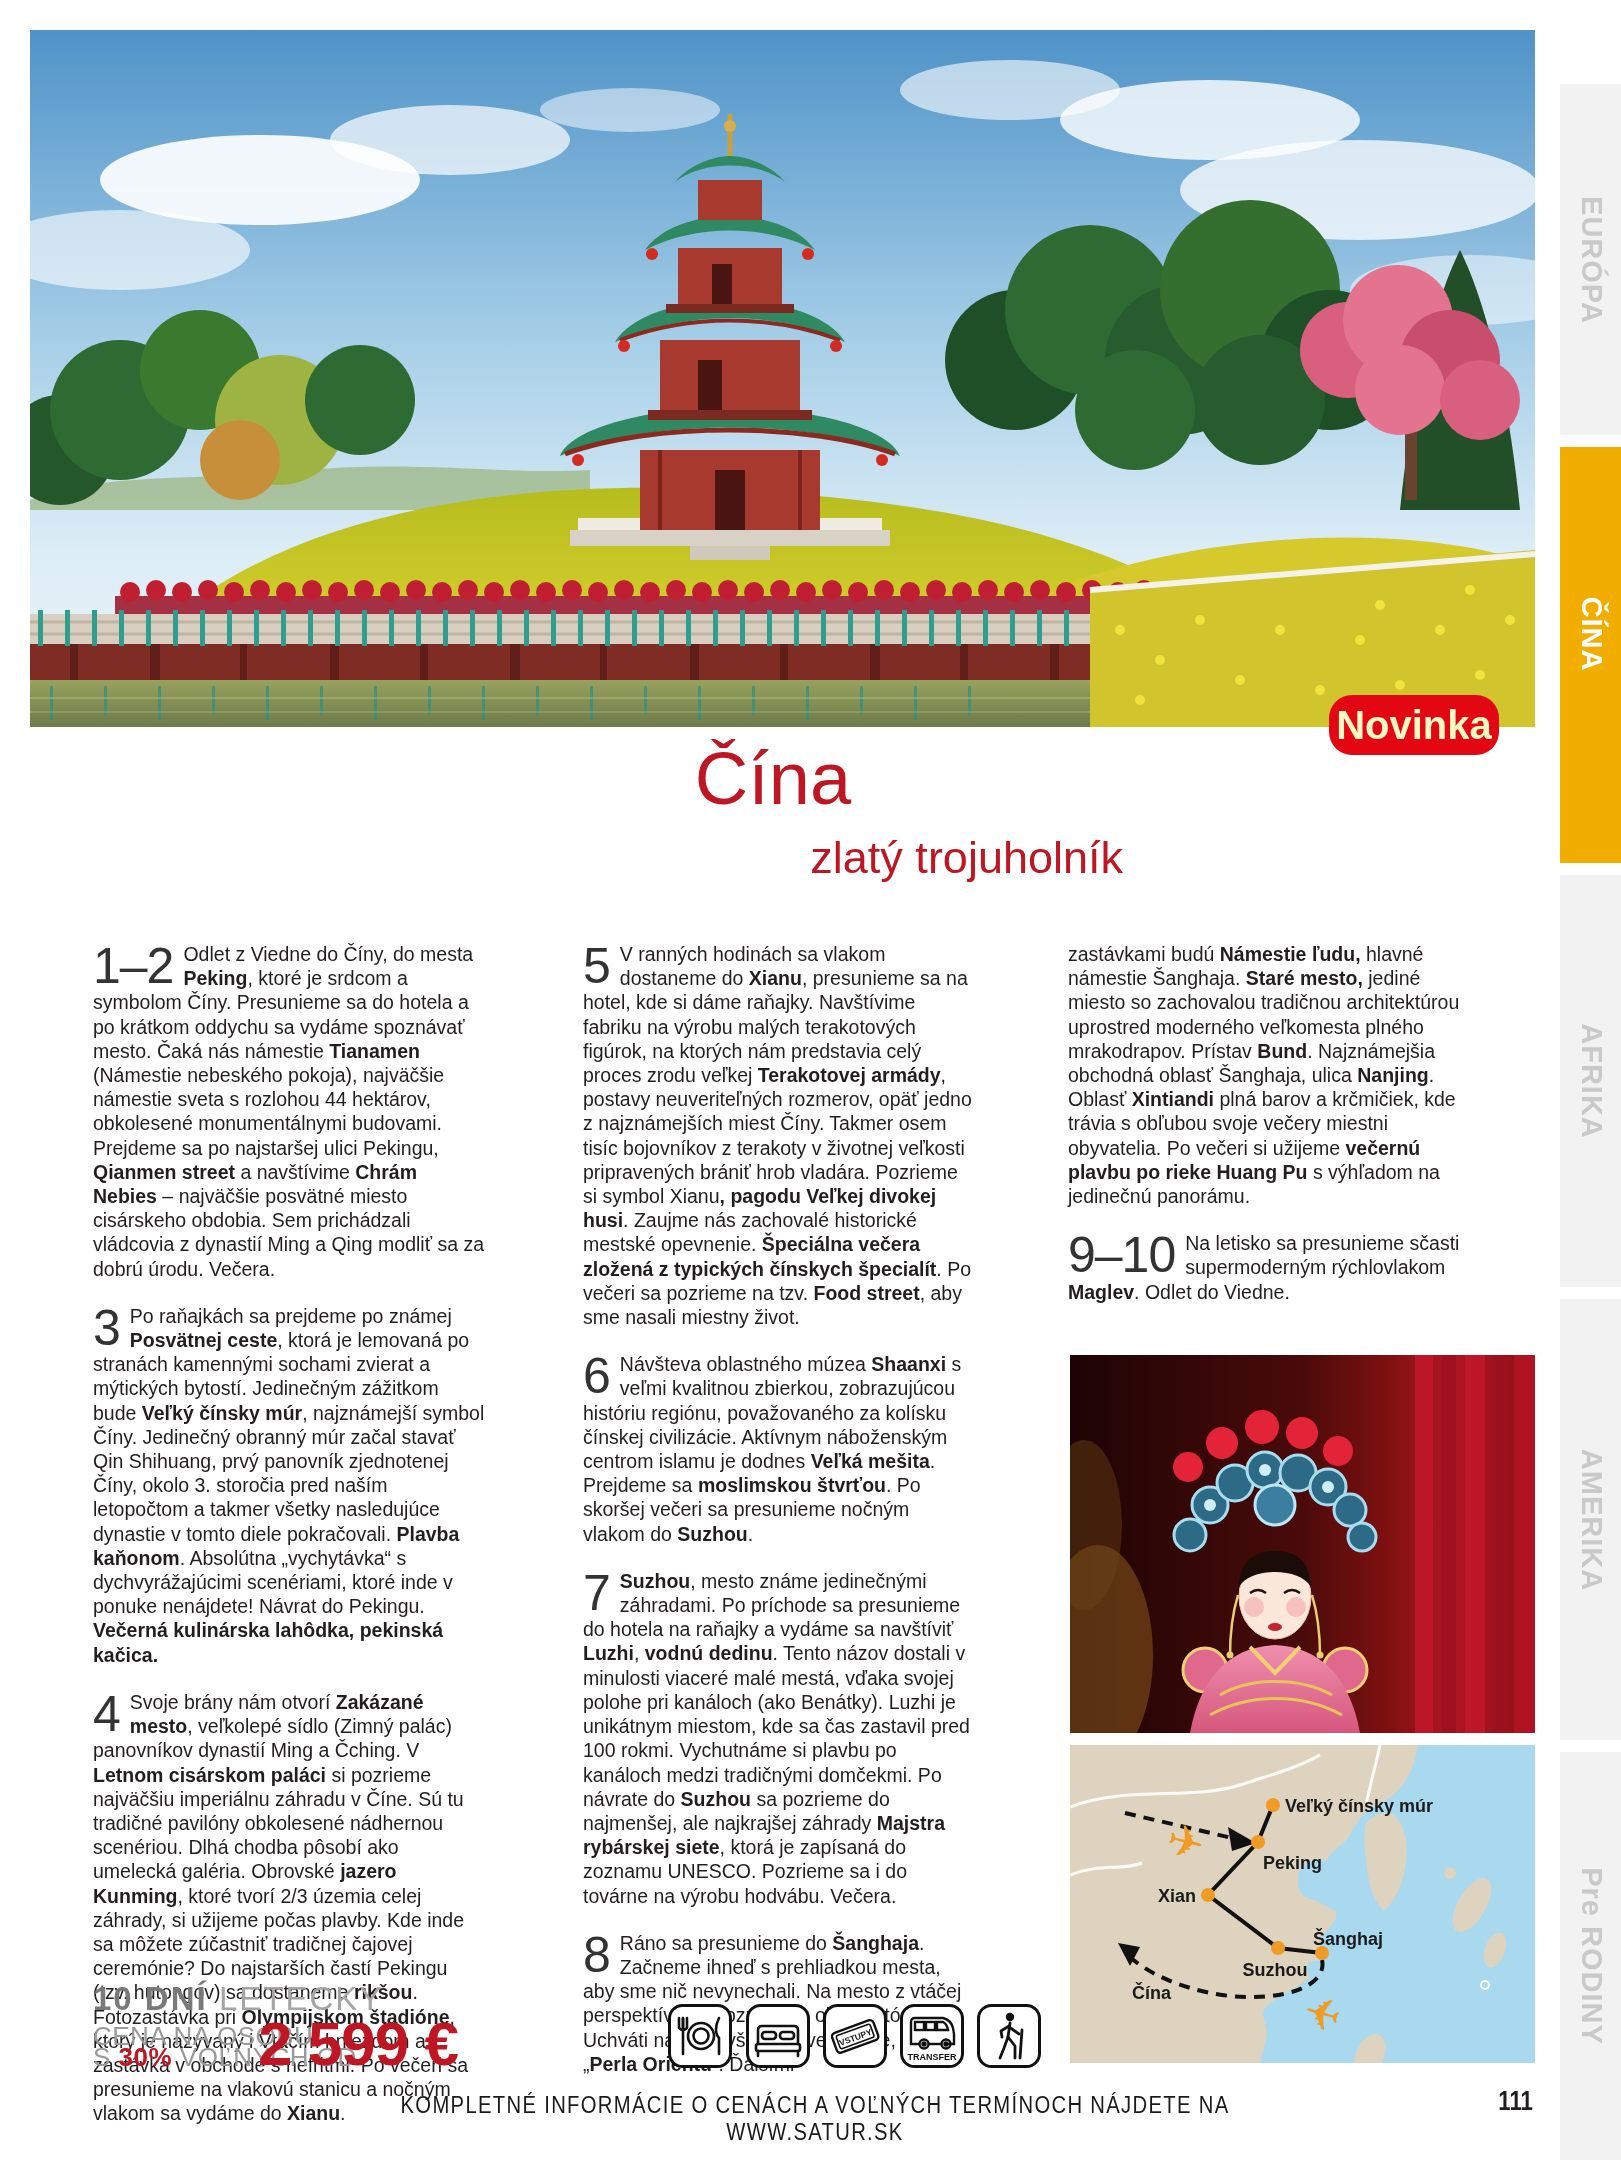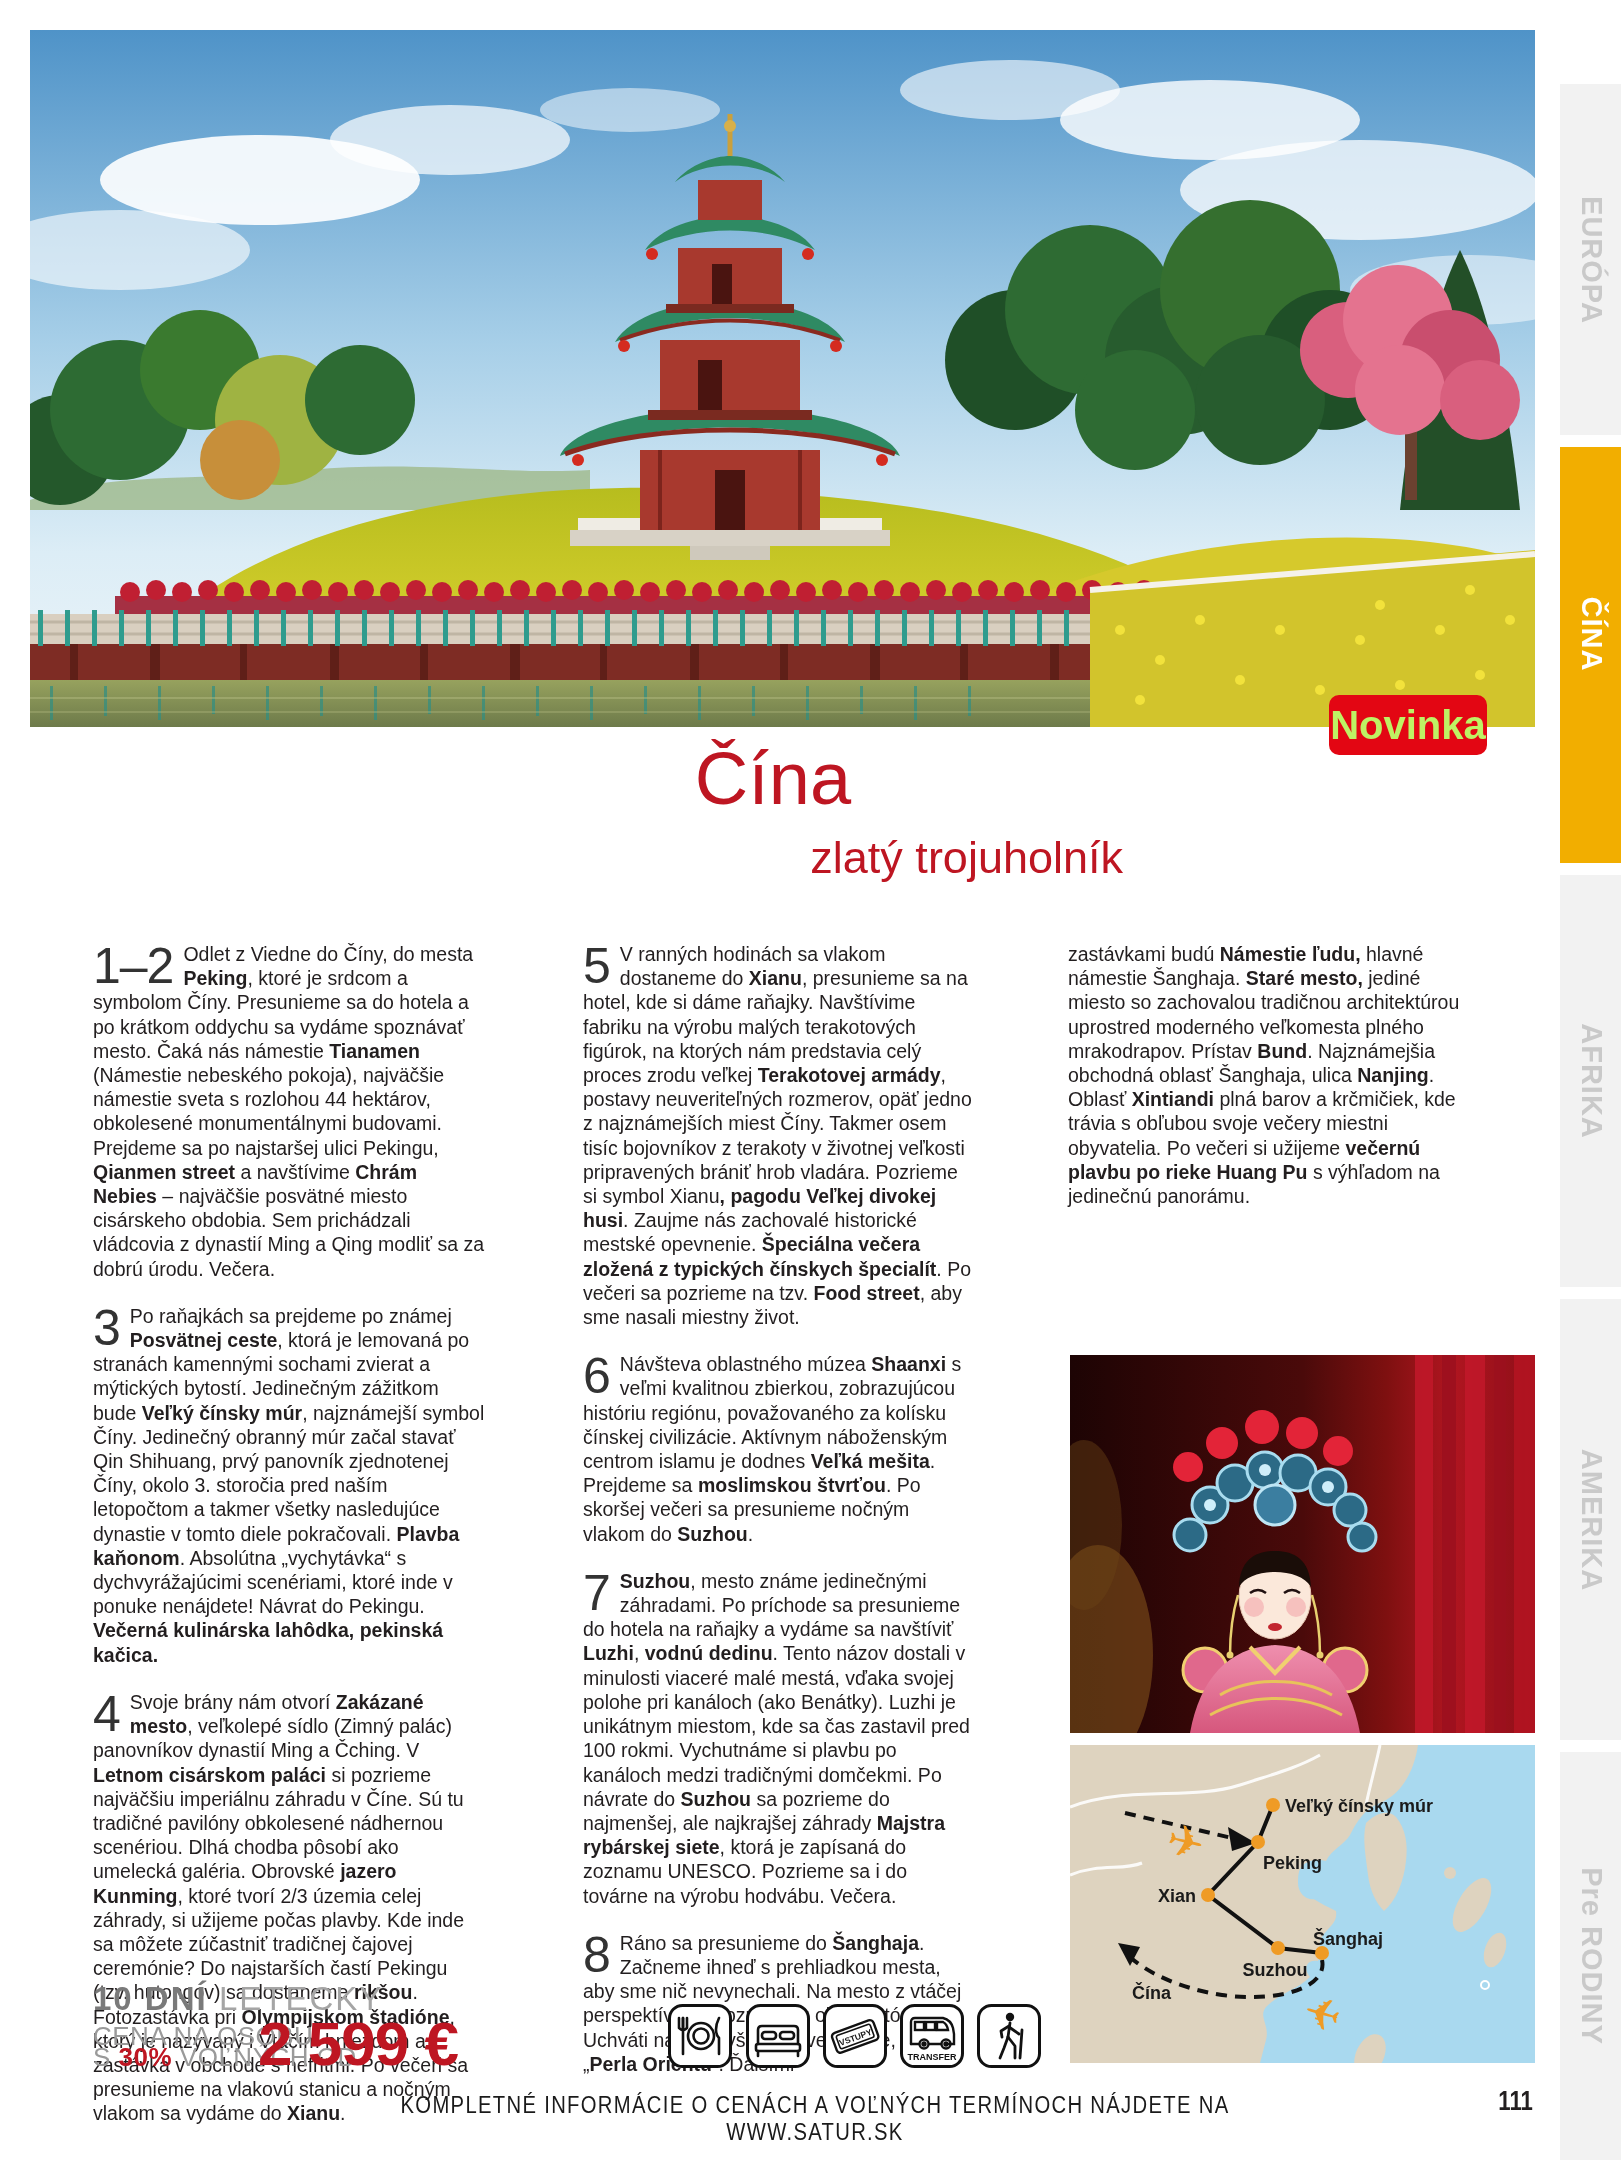--- a/index.html
+++ b/index.html
@@ -5,22 +5,22 @@
   html,body{margin:0;padding:0;}
   body{
     width:1621px;height:2160px;position:relative;background:#ffffff;
     font-family:"Liberation Sans", sans-serif;color:#221e1f;overflow:hidden;
   }
   .abs{position:absolute;}
   
   #hero{left:30px;top:30px;width:1505px;height:697px;overflow:hidden;}
   
   #badge{
-    left:1329px;top:695px;width:158px;height:60px;background:var(--badge-red,#e30613);
-    border-radius:10px;color:#bef264;font-size:40px;font-weight:bold;
+    left:1329px;top:695px;width:170px;height:60px;background:var(--badge-red,#e30613);
+    border-radius:23px;color:#fef9c3;font-size:40px;font-weight:bold;
     display:flex;align-items:center;justify-content:center;
   }
   
   .tab{left:1560px;width:61px;background:#f2f2f2;}
   .tab span{
     position:absolute;left:50%;top:50%;transform:translate(-50%,-50%) rotate(90deg);
     white-space:nowrap;font-weight:bold;font-size:29px;letter-spacing:1px;color:#c9c9c9;
   }
   #tab-europa{top:84px;height:351px;}
   #tab-china{top:447px;height:416px;background:var(--tab-yellow,#f2ae00);}
@@ -350,20 +350,21 @@
     <p><span class="daynum">4</span><span>Svoje brány nám otvorí </span><b>Zakázané mesto</b><span>, veľkolepé sídlo (Zimný palác) panovníkov dynastií Ming a Čching. V </span><b>Letnom cisárskom paláci</b><span> si pozrieme najväčšiu imperiálnu záhradu v Číne. Sú tu tradičné pavilóny obkolesené nádhernou scenériou. Dlhá chodba pôsobí ako umelecká galéria. Obrovské </span><b>jazero Kunming</b><span>, ktoré tvorí 2/3 územia celej záhrady, si užijeme počas plavby. Kde inde sa môžete zúčastniť tradičnej čajovej ceremónie? Do najstarších častí Pekingu (tzv. hutongov) sa dostaneme </span><b>rikšou</b><span>. Fotozastávka pri </span><b>Olympijskom štadióne</b><span>, ktorý je nazývaný i Vtáčím hniezdom a zastávka v obchode s nefritmi. Po večeri sa presunieme na vlakovú stanicu a nočným vlakom sa vydáme do </span><b>Xianu</b><span>.</span></p>
   </div>
 <div class="abs col" id="col-2">
     <p><span class="daynum">5</span><span>V ranných hodinách sa vlakom dostaneme do </span><b>Xianu</b><span>, presunieme sa na hotel, kde si dáme raňajky. Navštívime fabriku na výrobu malých terakotových figúrok, na ktorých nám predstavia celý proces zrodu veľkej </span><b>Terakotovej armády</b><span>, postavy neuveriteľných rozmerov, opäť jedno z najznámejších miest Číny. Takmer osem tisíc bojovníkov z terakoty v životnej veľkosti pripravených brániť hrob vladára. Pozrieme si symbol Xianu</span><b>, pagodu Veľkej divokej husi</b><span>. Zaujme nás zachovalé historické mestské opevnenie. </span><b>Špeciálna večera zložená z typických čínskych špecialít</b><span>. Po večeri sa pozrieme na tzv. </span><b>Food street</b><span>, aby sme nasali miestny život.</span></p>
     <p><span class="daynum">6</span><span>Návšteva oblastného múzea </span><b>Shaanxi</b><span> s veľmi kvalitnou zbierkou, zobrazujúcou históriu regiónu, považovaného za kolísku čínskej civilizácie. Aktívnym náboženským centrom islamu je dodnes </span><b>Veľká mešita</b><span>. Prejdeme sa </span><b>moslimskou štvrťou</b><span>. Po skoršej večeri sa presunieme nočným vlakom do </span><b>Suzhou</b><span>.</span></p>
     <p><span class="daynum">7</span><b>Suzhou</b><span>, mesto známe jedinečnými záhradami. Po príchode sa presunieme do hotela na raňajky a vydáme sa navštíviť </span><b>Luzhi</b><span>, </span><b>vodnú dedinu</b><span>. Tento názov dostali v minulosti viaceré malé mestá, vďaka svojej polohe pri kanáloch (ako Benátky). Luzhi je unikátnym miestom, kde sa čas zastavil pred 100 rokmi. Vychutnáme si plavbu po kanáloch medzi tradičnými domčekmi. Po návrate do </span><b>Suzhou</b><span> sa pozrieme do najmenšej, ale najkrajšej záhrady </span><b>Majstra rybárskej siete</b><span>, ktorá je zapísaná do zoznamu UNESCO. Pozrieme sa i do továrne na výrobu hodvábu. Večera.</span></p>
     <p><span class="daynum">8</span><span>Ráno sa presunieme do </span><b>Šanghaja</b><span>. Začneme ihneď s prehliadkou mesta, aby sme nič nevynechali. Na mesto z vtáčej perspektívy sa pozrieme z observatória. Uchváti nás najvyššia TV veža Ázie, známa „</span><b>Perla Orientu</b><span>“. Ďalšími</span></p>
   </div>
 <div class="abs col" id="col-3">
     <p><span>zastávkami budú </span><b>Námestie ľudu,</b><span> hlavné námestie Šanghaja. </span><b>Staré mesto,</b><span> jediné miesto so zachovalou tradičnou architektúrou uprostred moderného veľkomesta plného mrakodrapov. Prístav </span><b>Bund</b><span>. Najznámejšia obchodná oblasť Šanghaja, ulica </span><b>Nanjing</b><span>. Oblasť </span><b>Xintiandi</b><span> plná barov a krčmičiek, kde trávia s obľubou svoje večery miestni obyvatelia. Po večeri si užijeme </span><b>večernú plavbu po rieke Huang Pu</b><span> s výhľadom na jedinečnú panorámu.</span></p>
+    <p><span class="daynum">9–10</span><span>Na letisko sa presunieme sčasti supermoderným rýchlovlakom </span><b>Maglev</b><span>. Odlet do Viedne.</span></p>
   </div>
 
 <div class="abs" id="duration"><b>10 DNÍ</b><span> LETECKY</span></div>
 <div class="abs" id="price-label">
   <span>CENA NA OSOBU</span><br>
   <span>S </span><b>30%</b><span> VOĽNÝCH OD</span>
 </div>
 <div class="abs" id="price">2 599 €</div>
 
 <div class="abs sicon" id="icon-meals">

